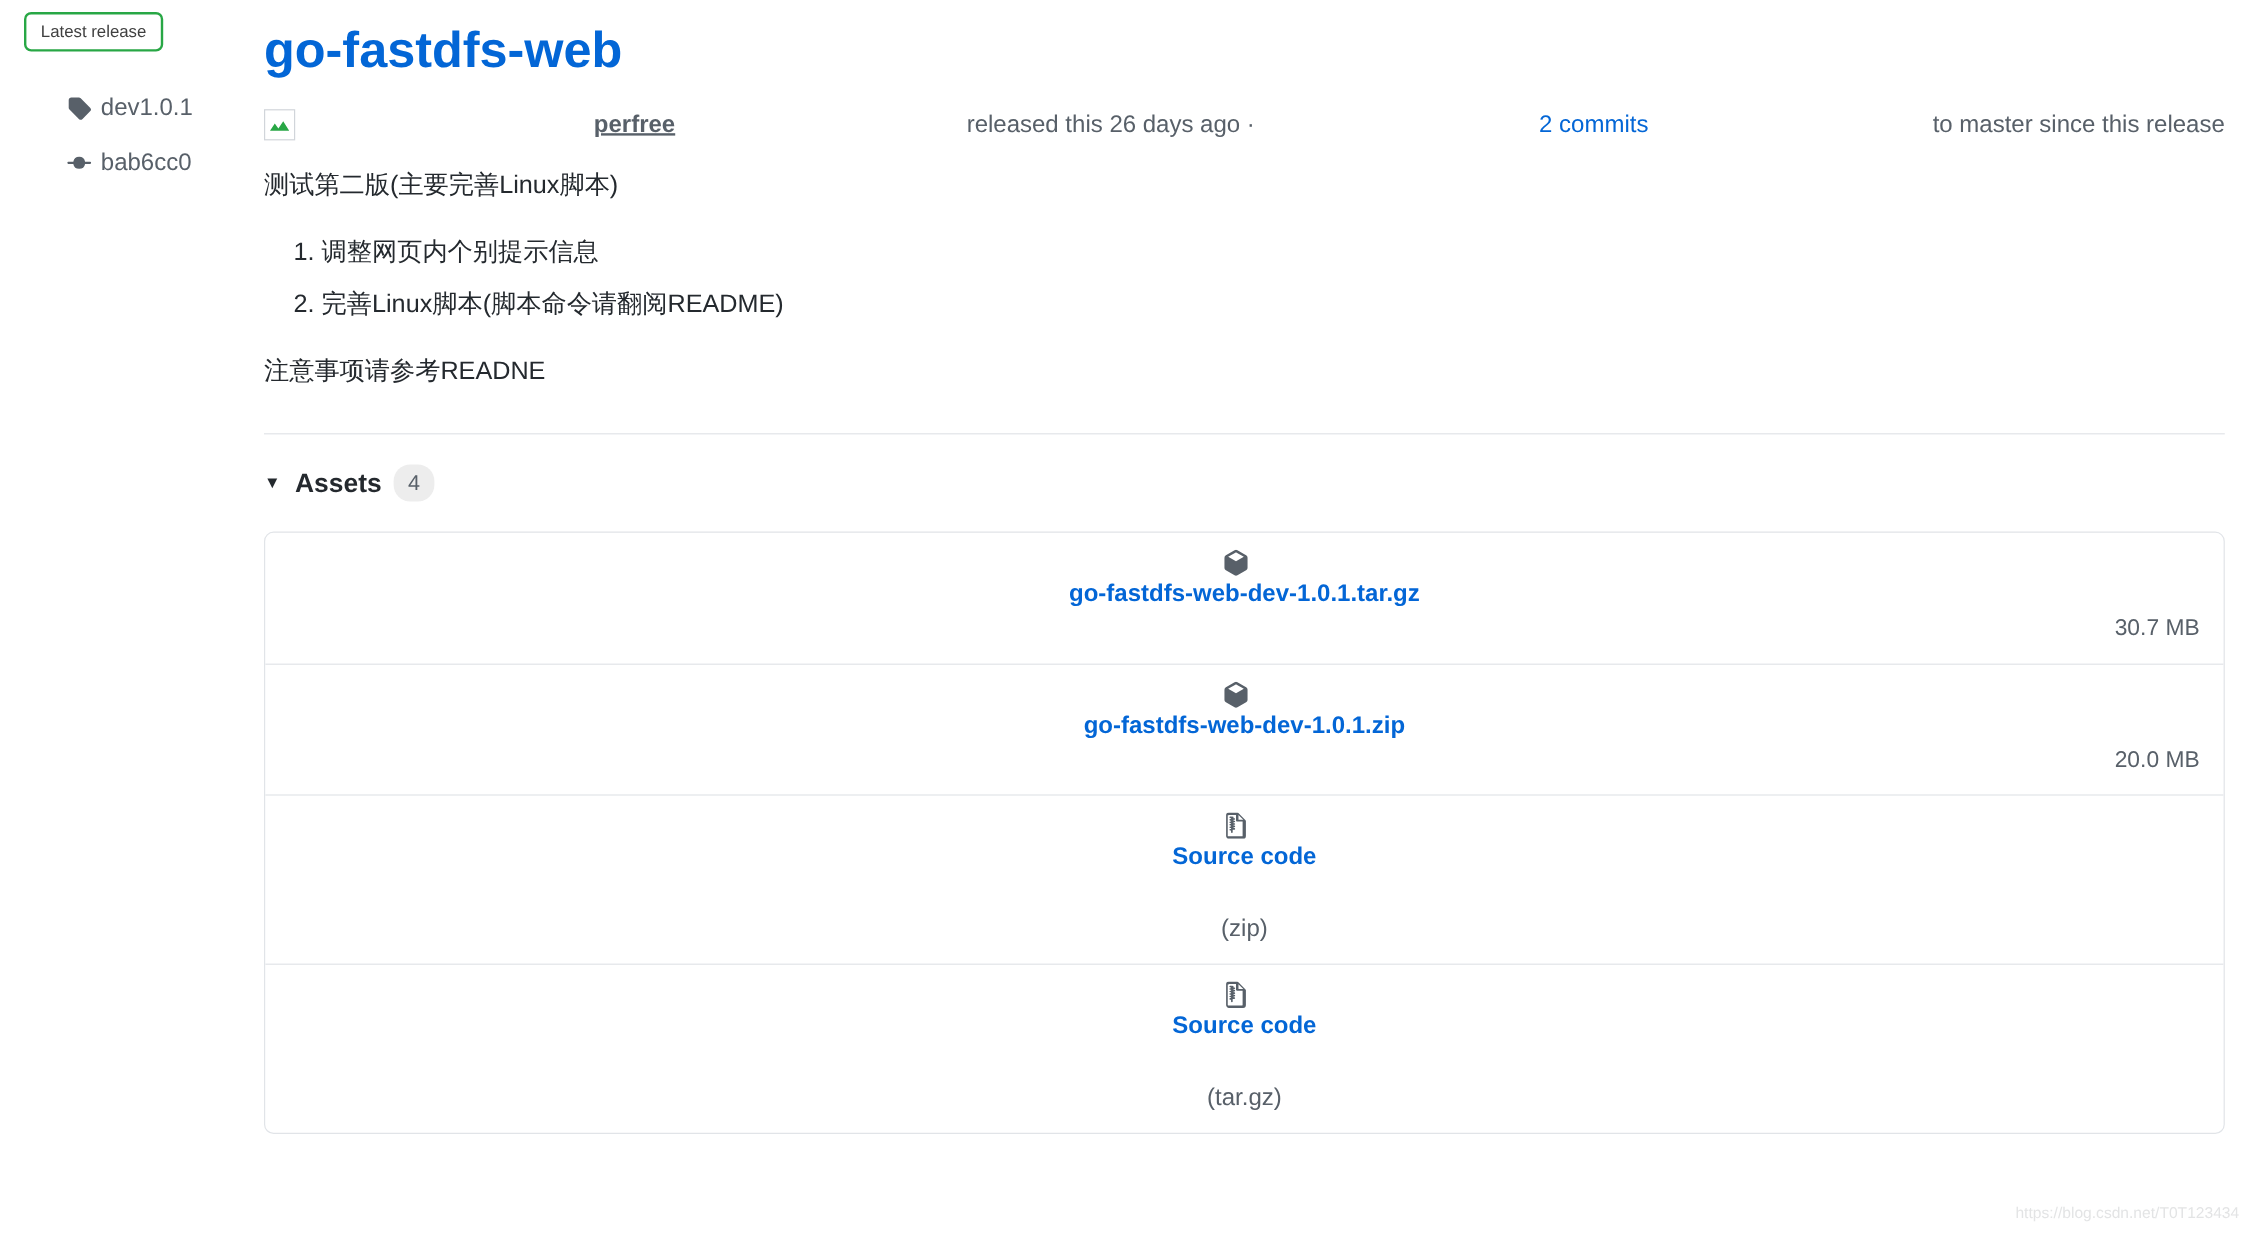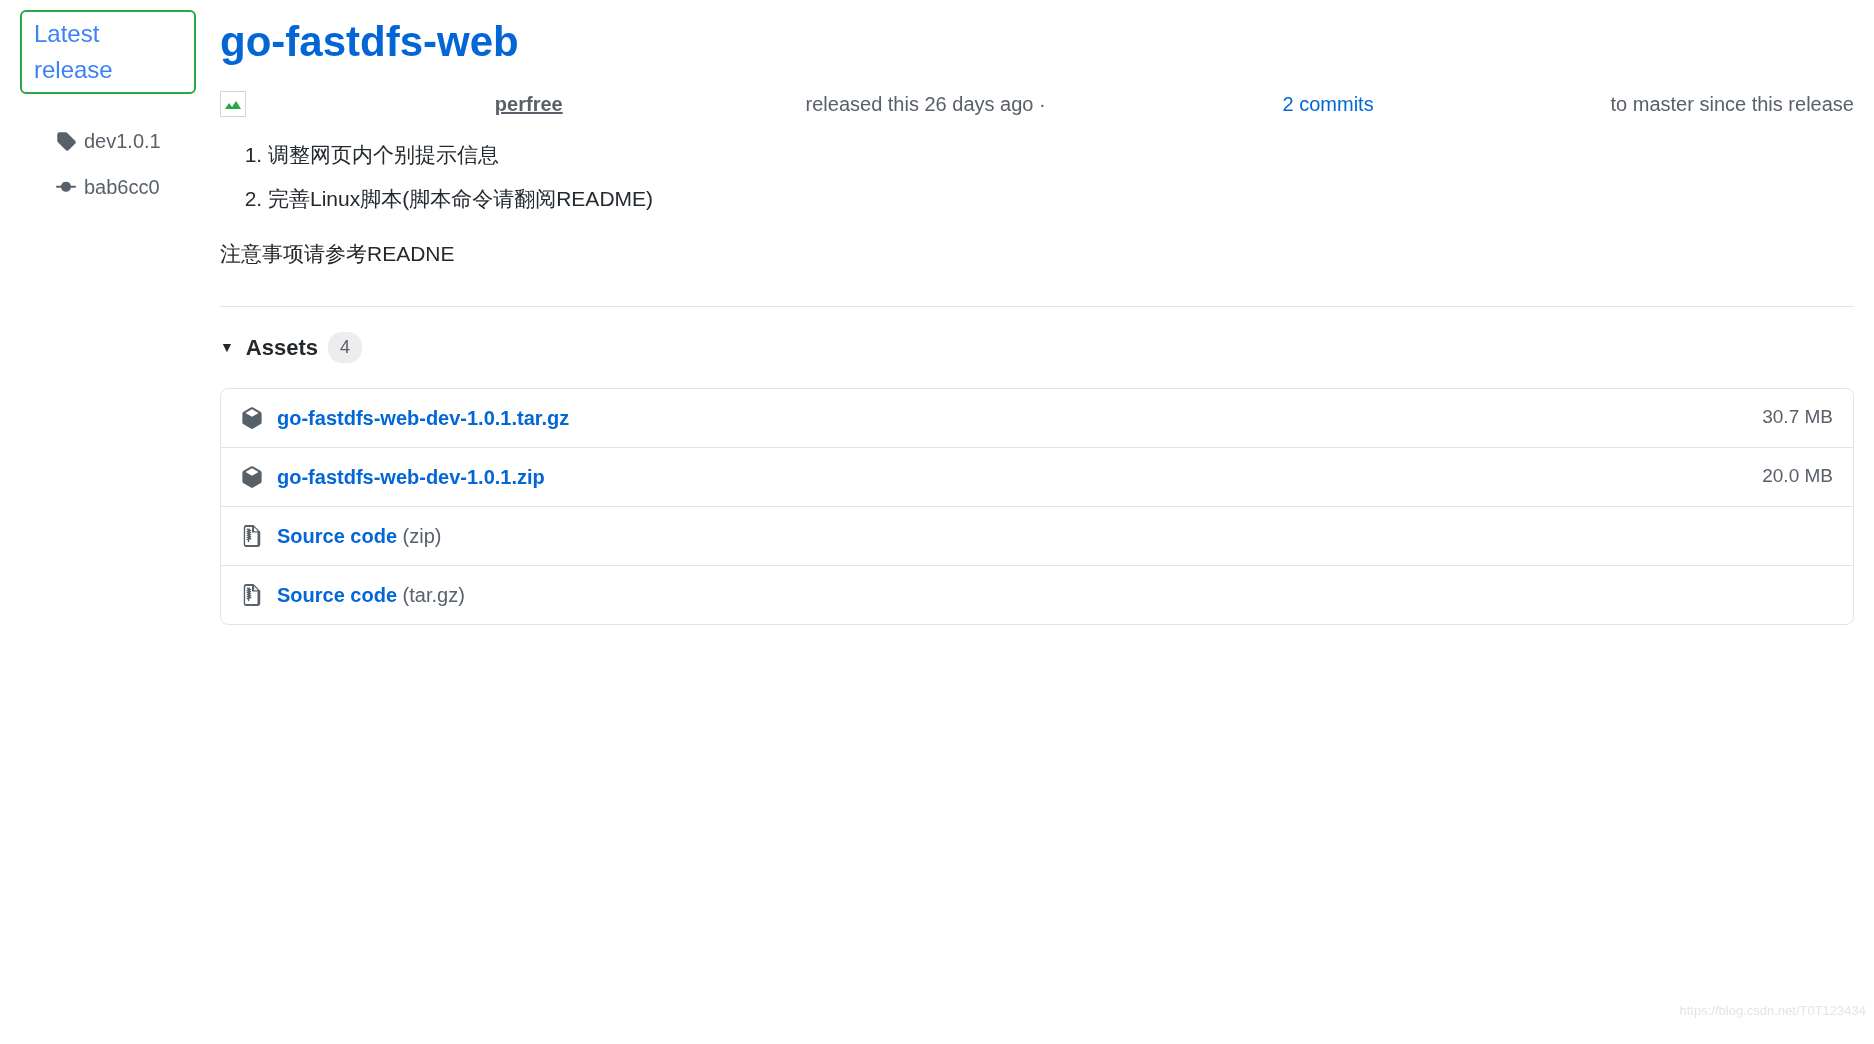--- a/index.html
+++ b/index.html
@@ -16,24 +16,24 @@
       max-width: 1874px;
     }
     .sidebar {
       width: 200px;
       flex-shrink: 0;
       padding-right: 24px;
     }
     .latest-badge {
       display: inline-block;
       border: 2px solid #28a745;
-      color: #3b82f6;
+      color: #404040;
       border-radius: 6px;
       padding: 4px 12px;
-      font-size: 24px;
+      font-size: 14px;
       font-weight: 500;
       margin-bottom: 24px;
     }
     .tag-item, .commit-item {
       display: flex;
       align-items: center;
       padding: 8px 0 8px 36px;
       color: #586069;
       font-size: 20px;
       text-align: center;
@@ -106,20 +106,21 @@
       border: 1px solid #e1e4e8;
       border-radius: 8px;
       overflow: hidden;
     }
     .asset-row {
       display: flex;
       align-items: center;
       padding: 14px 20px;
       border-bottom: 1px solid #e1e4e8;
       font-size: 20px;
+      flex-direction: column;
     }
     .asset-row:last-child { border-bottom: none; }
     .asset-row svg { margin-right: 14px; flex-shrink: 0; }
     .asset-name { color: #0366d6; font-weight: 600; text-decoration: none; }
     .asset-ext { color: #586069; font-weight: 400; }
     .asset-size { margin-left: auto; color: #586069; font-size: 19px; }
     .package-icon { fill: #586069; }
     .zip-icon { fill: #586069; }
     .watermark {
       position: fixed;
@@ -159,20 +160,21 @@
             <path d="M0 12 L4 6 L7 10 L11 4 L16 12 Z"></path>
           </svg>
       </span>
       <a href="#" class="author">perfree</a>
       <span> released this 26 days ago · </span>
       <a href="#" class="link">2 commits</a>
       <span> to master since this release</span>
     </div>
 
     <div class="body-text">
+      <p>测试第二版(主要完善Linux脚本)</p>
       <ol>
         <li>调整网页内个别提示信息</li>
         <li>完善Linux脚本(脚本命令请翻阅README)</li>
       </ol>
       <p>注意事项请参考READNE</p>
     </div>
 
     <hr>
 
     <div class="assets-header">

